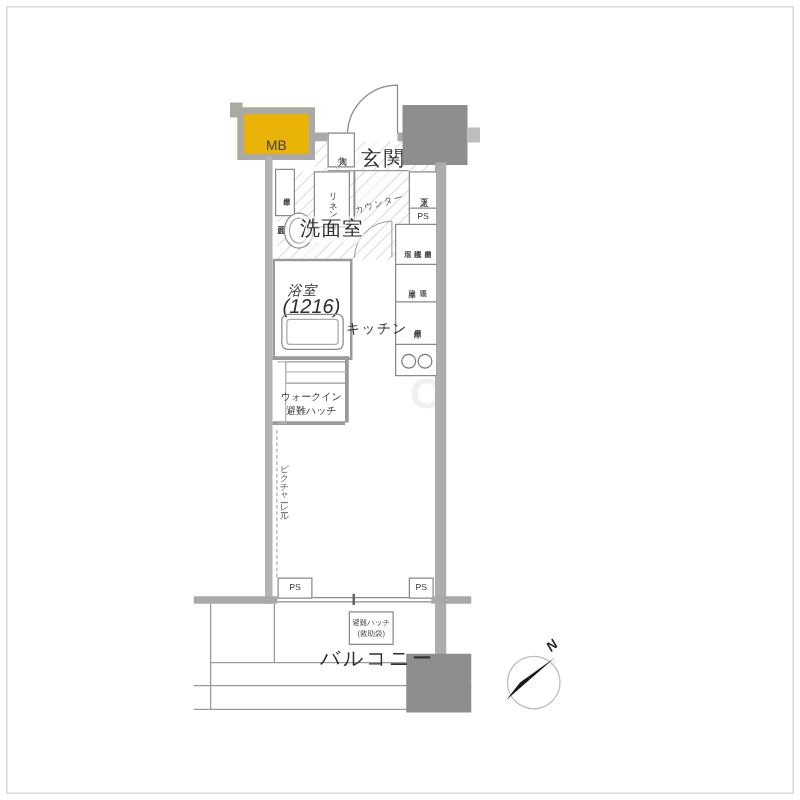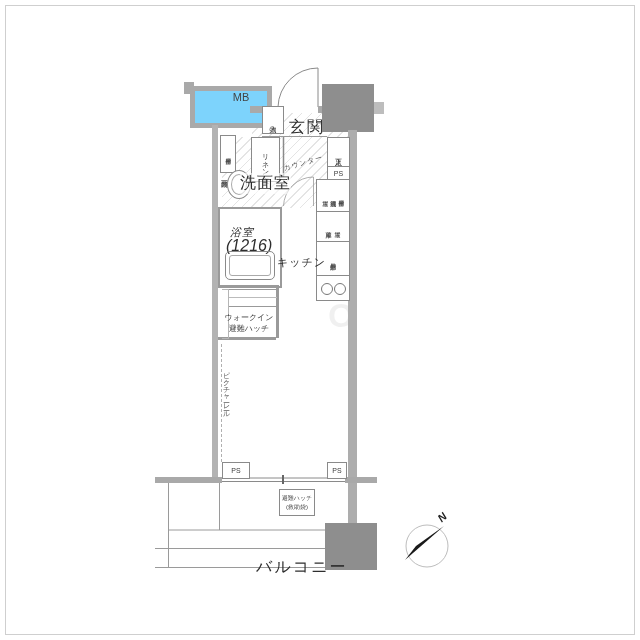--- a/index.html
+++ b/index.html
@@ -4,22 +4,22 @@
 <style>
   html,body{margin:0;padding:0;background:#ffffff;}
   #canvas{position:relative;width:640px;height:640px;background:#ffffff;overflow:hidden;
           font-family:"Liberation Sans","DejaVu Sans",sans-serif;color:#333;}
   .abs{position:absolute;}
   #frame{left:5px;top:5px;width:628px;height:628px;border:1px solid #cfcfcf;}
   
   .wall{background:#a9a9a9;}
   .wall-lt{background:#b3b3b3;}
   .col{background:#8e8e8e;}
-  #mb-room{left:190px;top:86px;width:52px;height:32px;border:5px solid #a9a9a9;background:#7dd3fc;
-           display:flex;align-items:flex-start;justify-content:center;font-size:11px;color:#444;padding-left:20px;}
+  #mb-room{left:190px;top:86px;width:52px;height:32px;border:5px solid #a9a9a9;background:#eab308;
+           display:flex;align-items:flex-end;justify-content:center;font-size:11px;color:#444;}
   
   .hatch{background:repeating-linear-gradient(135deg, rgba(90,90,90,0.16) 0 1px, transparent 1px 7px);}
   
   .box{border:1px solid #8a8a8a;background:#fff;display:flex;align-items:center;justify-content:center;}
   .vt{writing-mode:vertical-rl;text-orientation:upright;line-height:1;letter-spacing:0;}
   .t6{font-size:6px;color:#444;}
   .t7{font-size:7px;color:#3a3a3a;}
   .t8{font-size:8px;color:#3a3a3a;}
   .t10{font-size:16px;color:#2e2e2e;}
   .t11{font-size:11px;color:#2e2e2e;letter-spacing:1px;}
@@ -148,16 +148,16 @@
     <span class="t7">PS</span>
   </div>
   <div class="abs box" style="left:327px;top:462px;width:18px;height:15px;">
     <span class="t7">PS</span>
   </div>
 
   <div class="abs box center" style="left:279px;top:489px;width:34px;height:25px;flex-direction:column;">
     <div class="t6">避難ハッチ</div>
     <div class="t6">(救助袋)</div>
   </div>
-  <div class="abs t10" style="left:256px;top:517px;letter-spacing:2px;margin-top:40px;">バルコニー</div>
+  <div class="abs t10" style="left:256px;top:517px;letter-spacing:2px;">バルコニー</div>
 
   <div id="north-n" class="abs">N</div>
 </div>
 
 </body></html>

